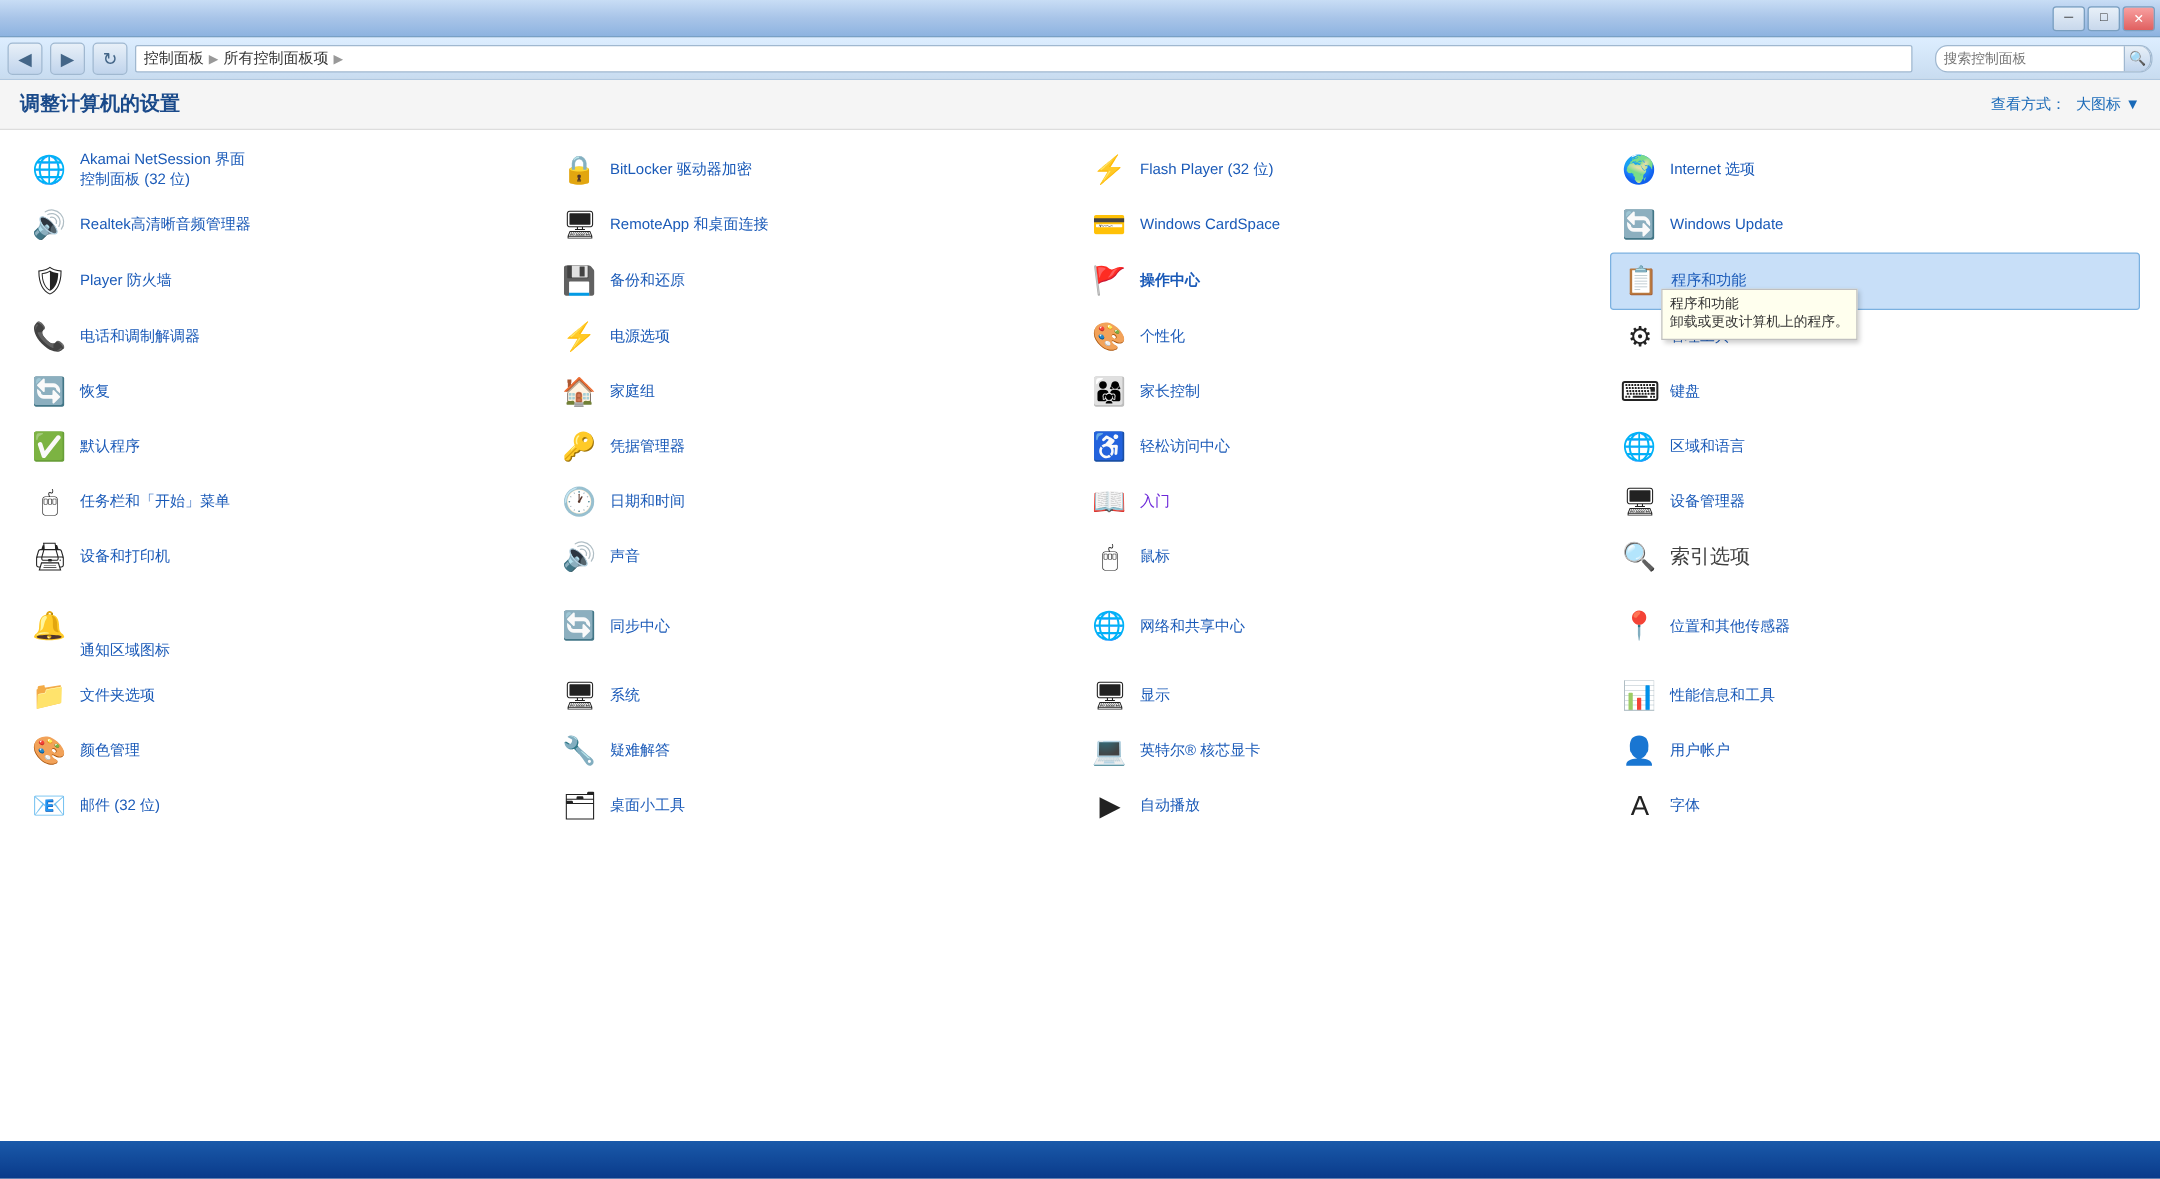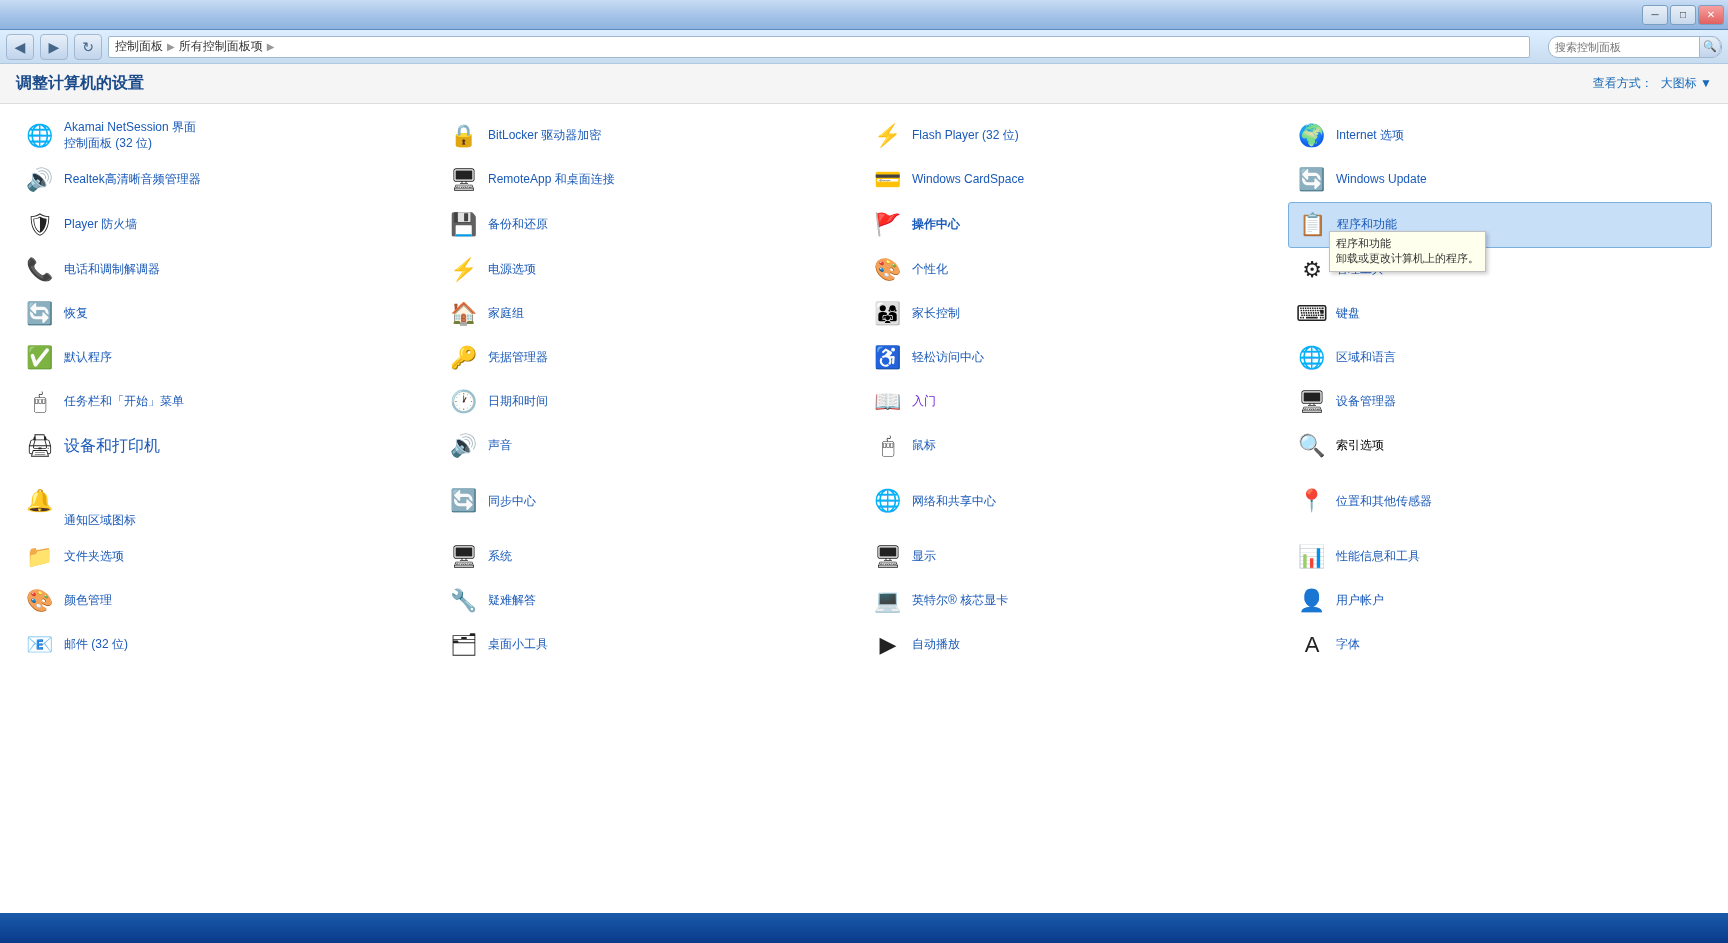--- a/index.html
+++ b/index.html
@@ -447,42 +447,42 @@
     <div class="cp-icon" style="font-size:22px; background:transparent;">
       🖥
     </div>
     <span class="cp-label" style="color:#1a5ab8; font-size:12px; white-space:pre-line;">设备管理器</span>
 
   </div>
       <div class="cp-item">
     <div class="cp-icon" style="font-size:22px; background:transparent;">
       🖨
     </div>
-    <span class="cp-label" style="color:#1a5ab8; font-size:16px; white-space:pre-line;">设备和打印机</span>
+    <span class="cp-label" style="color:#1a5ab8; font-size:12px; white-space:pre-line;">设备和打印机</span>
 
   </div>
       <div class="cp-item">
     <div class="cp-icon" style="font-size:22px; background:transparent;">
       🔊
     </div>
     <span class="cp-label" style="color:#1a5ab8; font-size:12px; white-space:pre-line;">声音</span>
 
   </div>
       <div class="cp-item">
     <div class="cp-icon" style="font-size:22px; background:transparent;">
       🖱
     </div>
     <span class="cp-label" style="color:#1a5ab8; font-size:12px; white-space:pre-line;">鼠标</span>
 
   </div>
       <div class="cp-item">
     <div class="cp-icon" style="font-size:22px; background:transparent;">
       🔍
     </div>
-    <span class="cp-label" style="color:#000000; font-size:12px; white-space:pre-line;">索引选项</span>
+    <span class="cp-label" style="color:#404040; font-size:16px; white-space:pre-line;">索引选项</span>
 
   </div>
       <div class="cp-item">
     <div class="cp-icon" style="font-size:22px; background:transparent;">
       🔔
     </div>
     <span class="cp-label" style="color:#1a5ab8; font-size:12px; white-space:pre-line;margin-top:39px;">通知区域图标</span>
 
   </div>
       <div class="cp-item">

